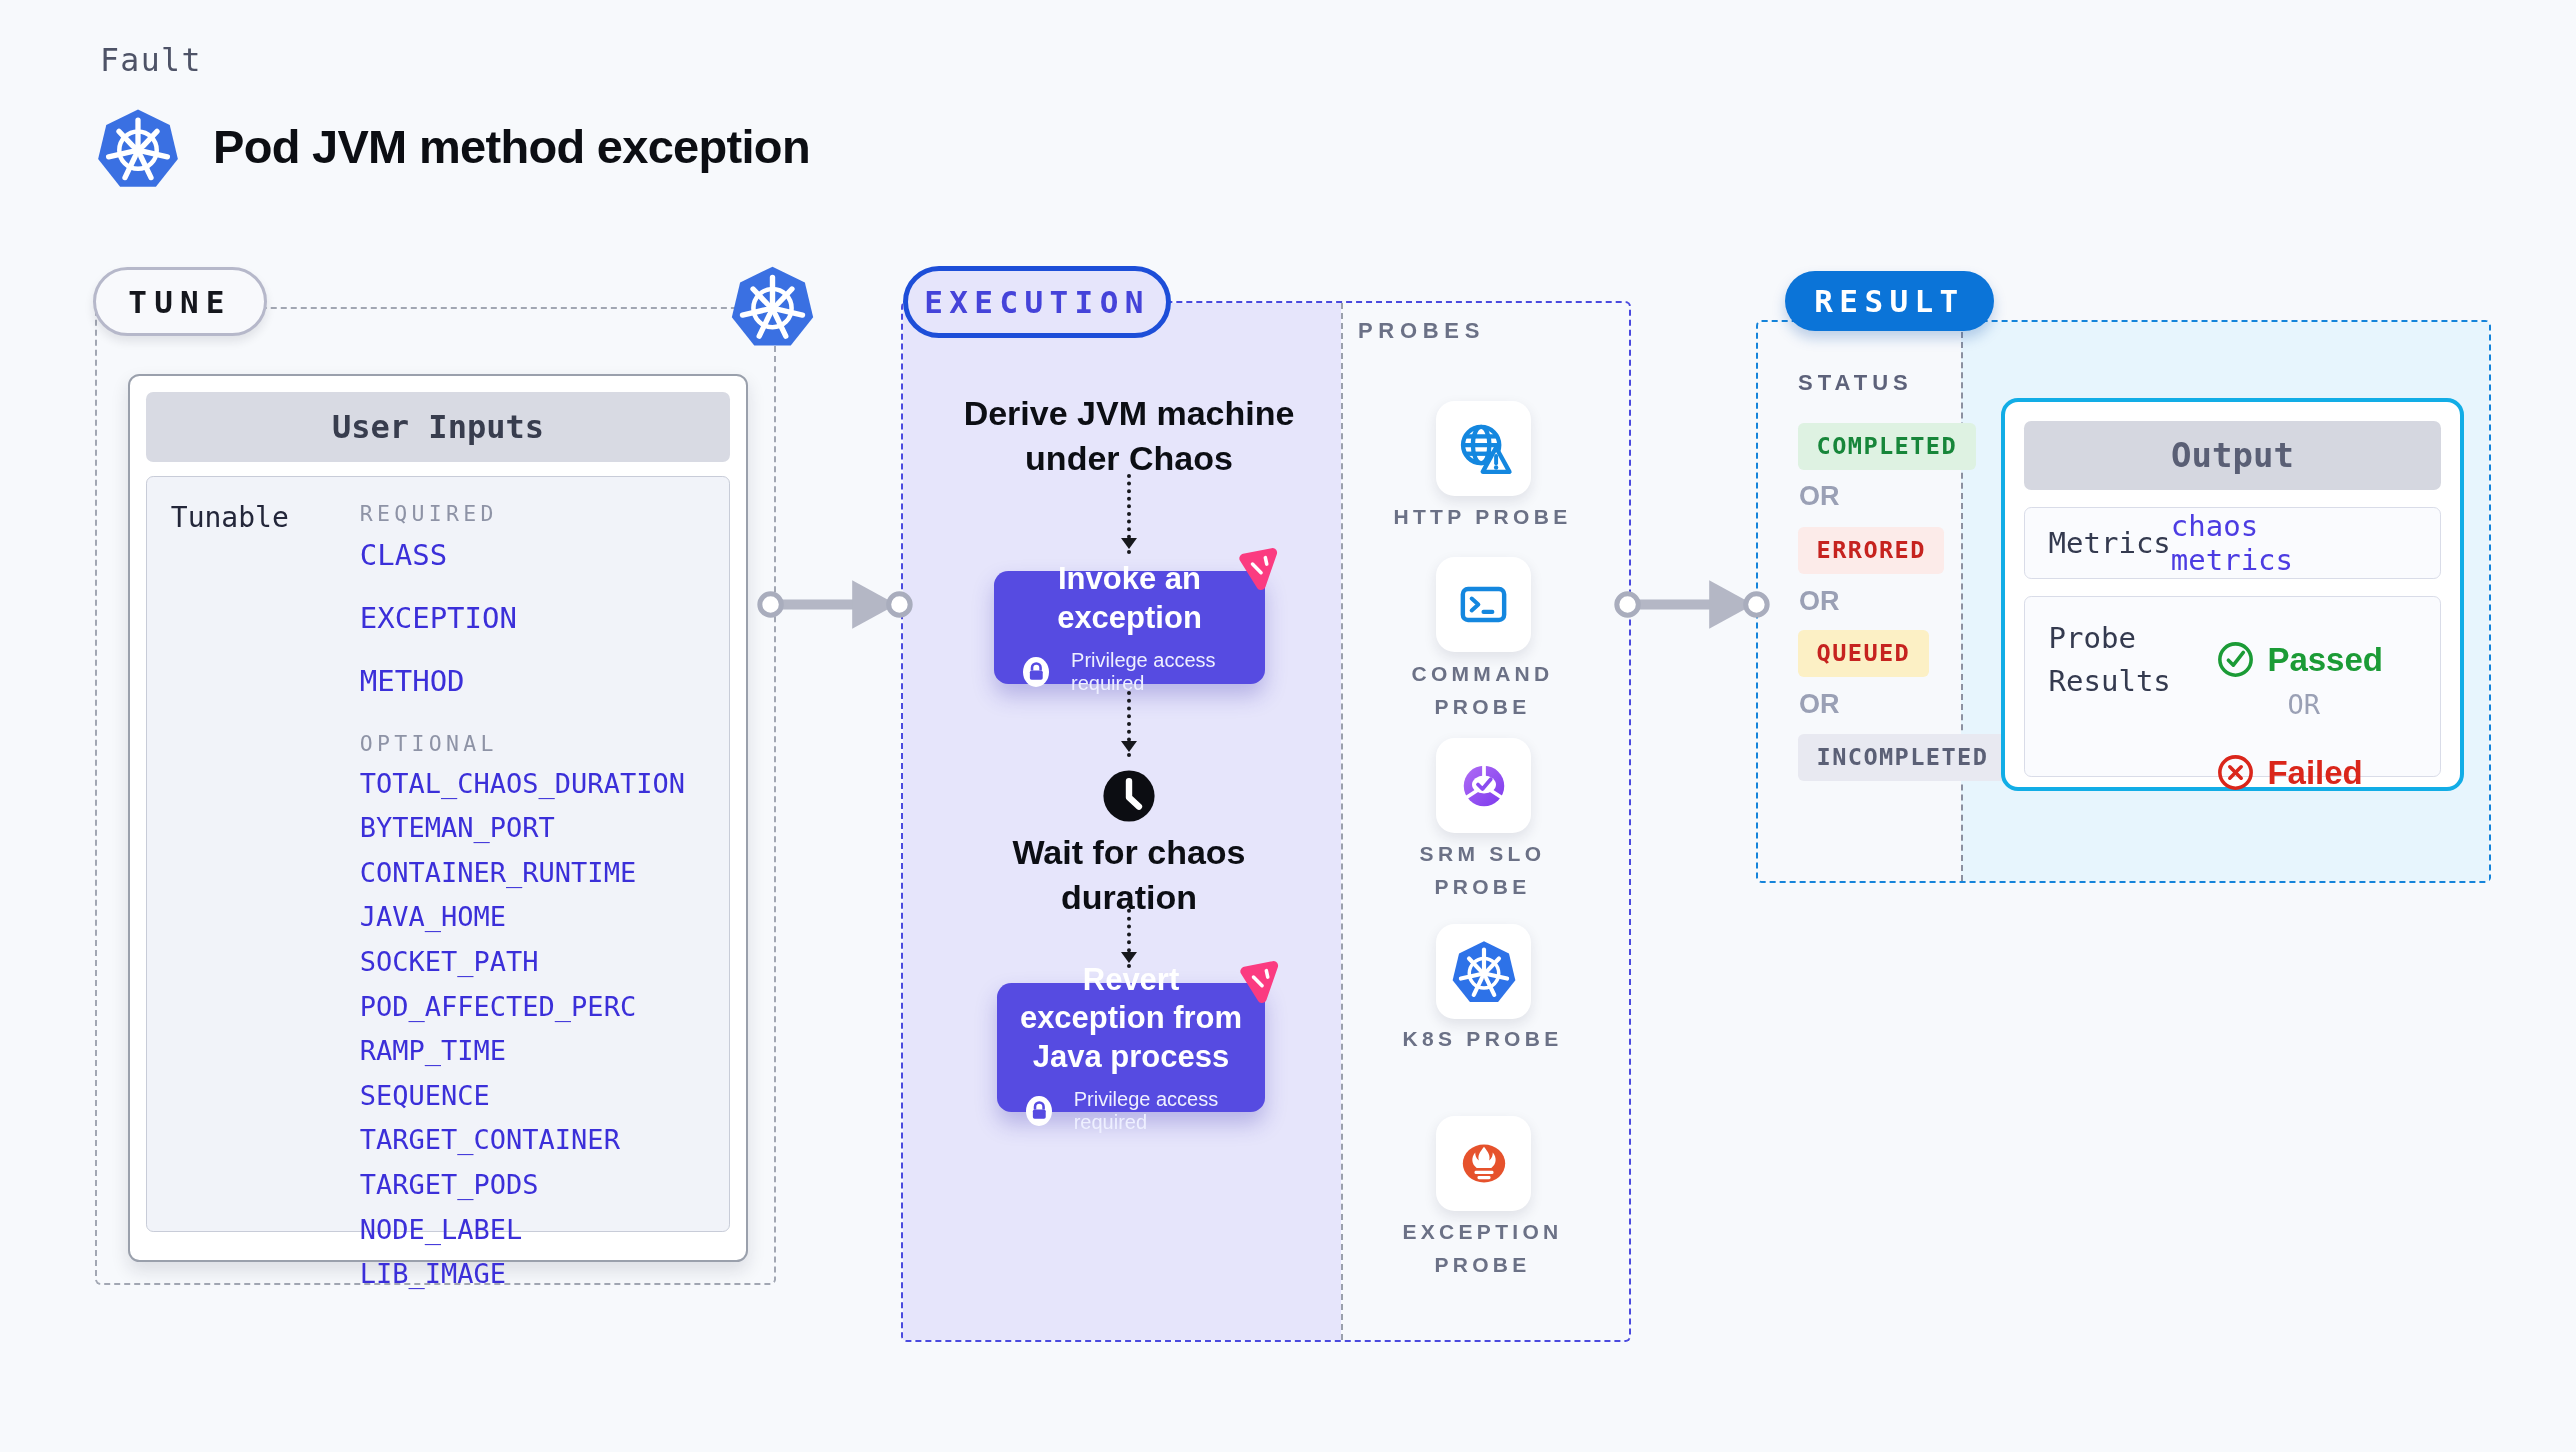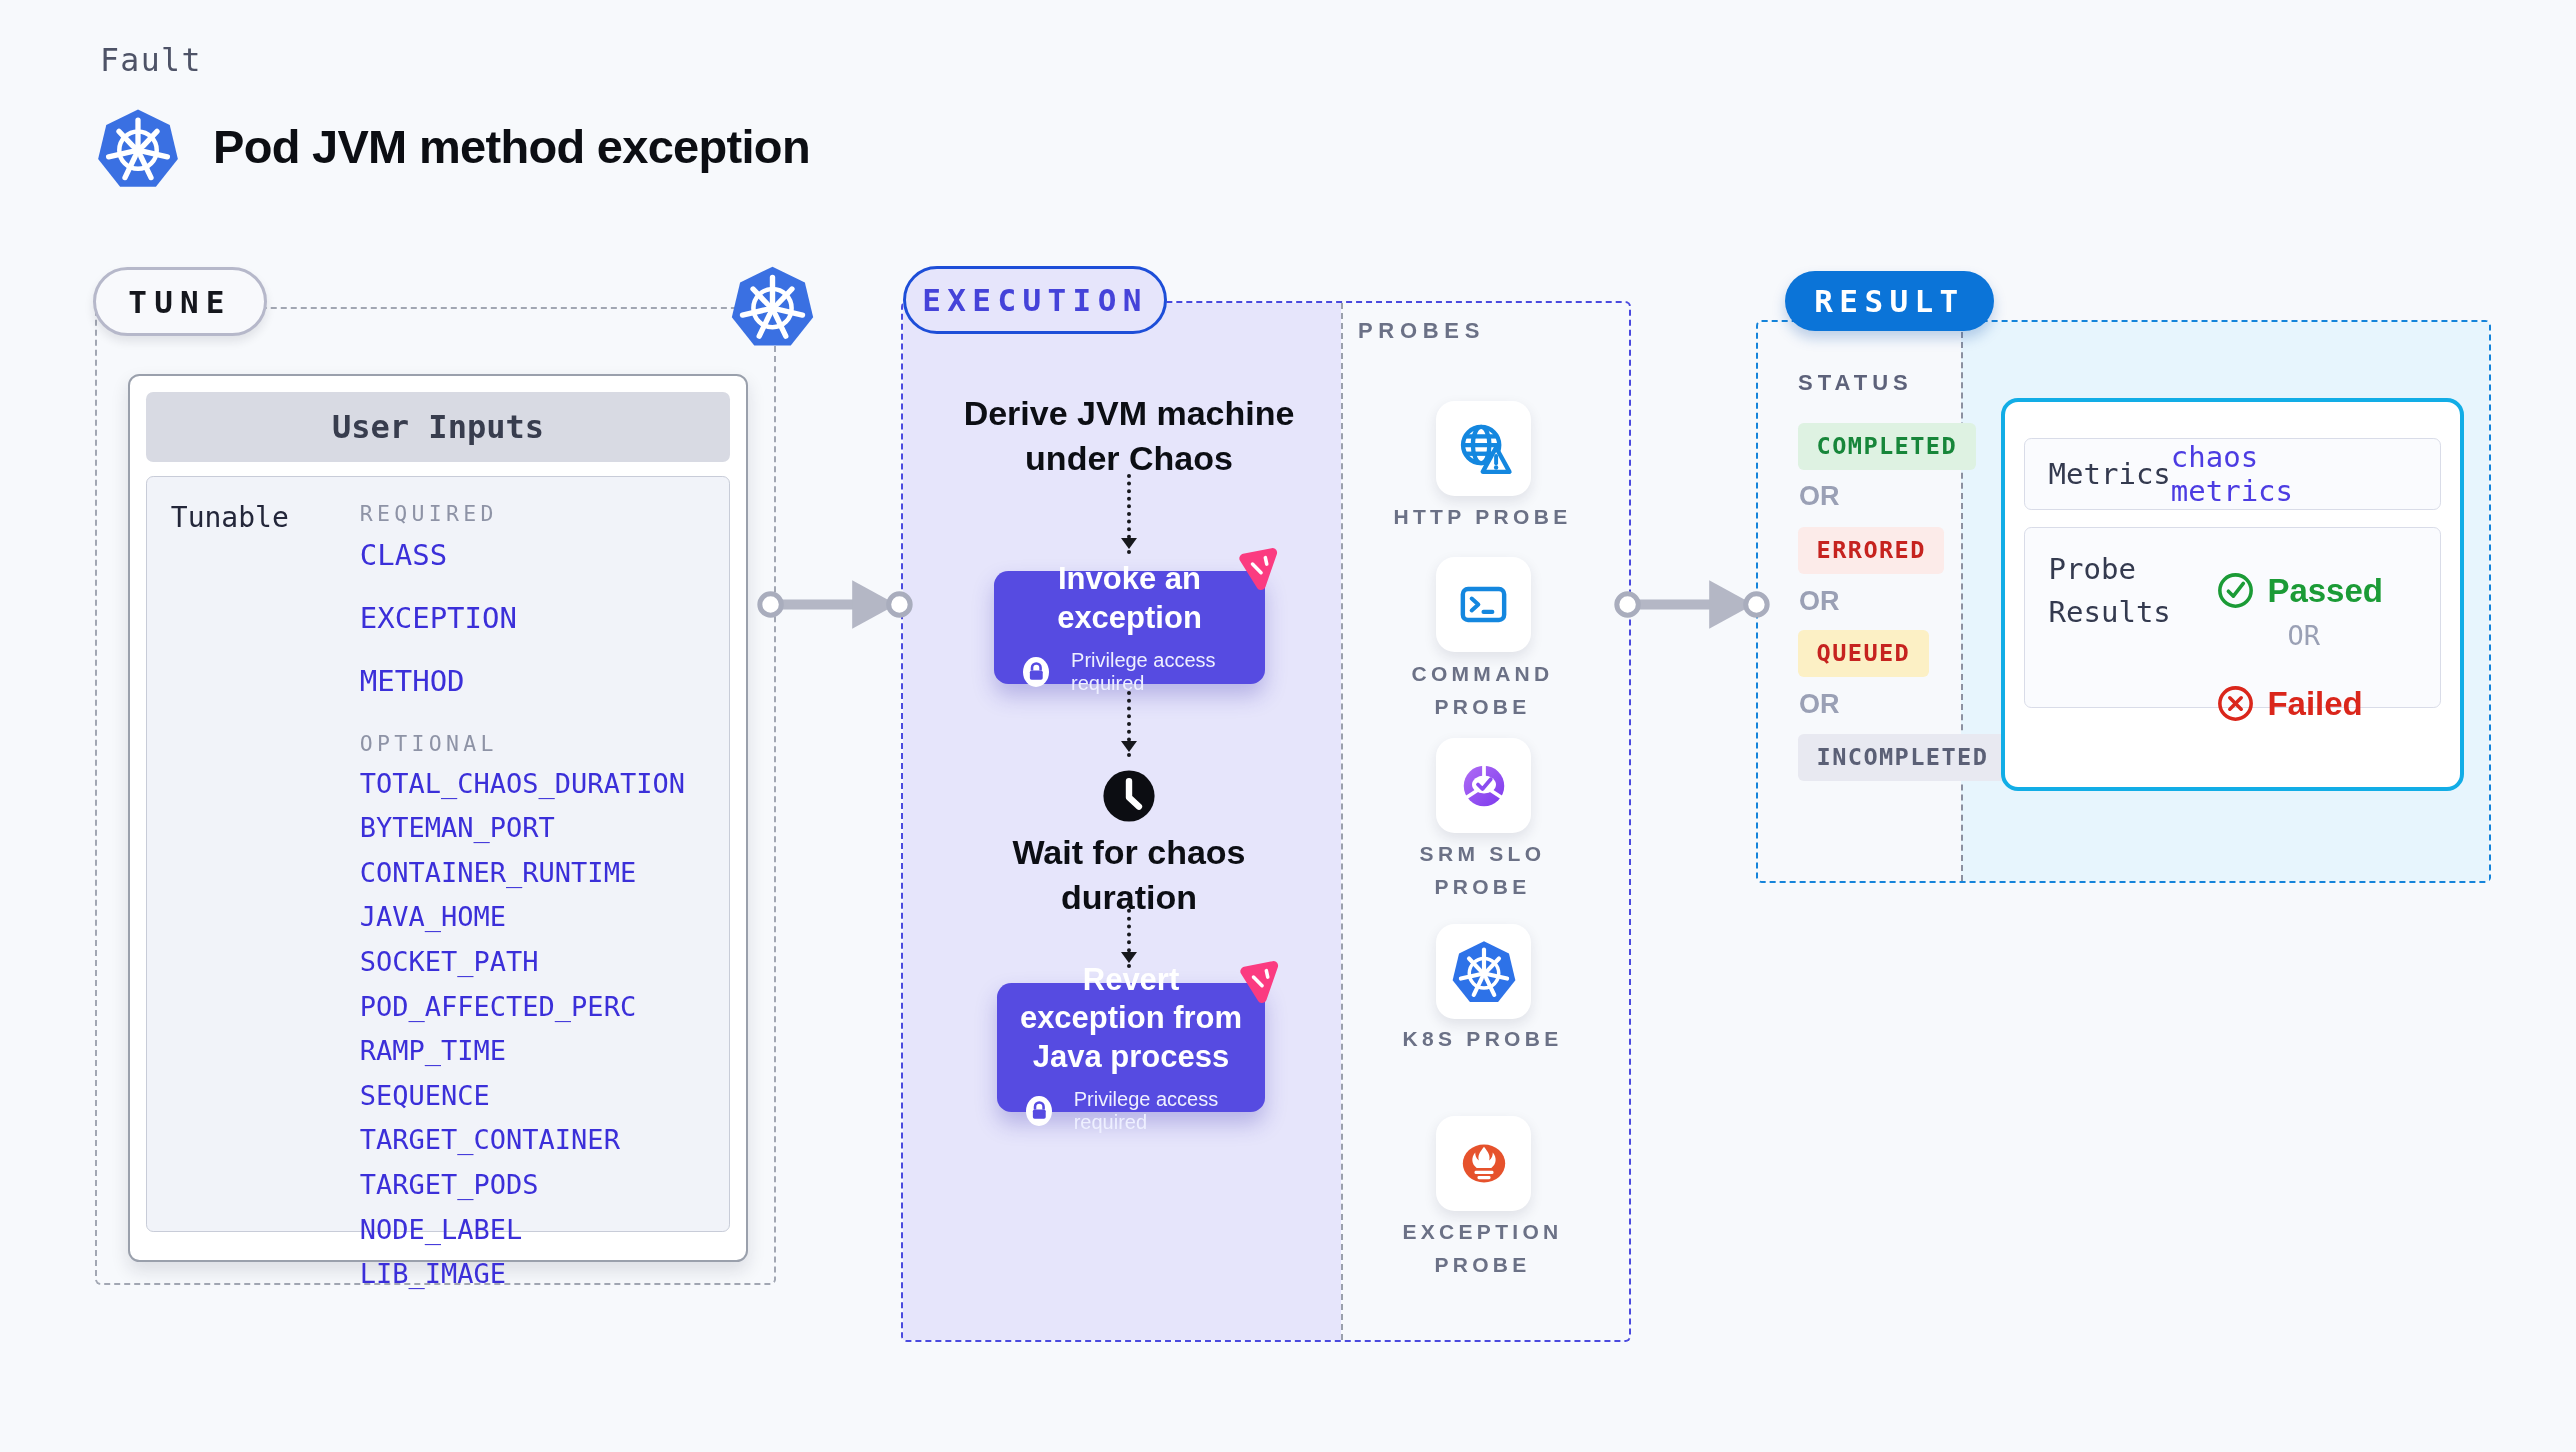--- a/index.html
+++ b/index.html
@@ -13,21 +13,21 @@
 
   
   .kicker{left:100px;top:42px;font-size:31.5px;color:#4e5367;letter-spacing:1.4px;}
   .page-title{left:196px;top:119px;font-size:47px;font-weight:bold;color:#0c0e13;letter-spacing:-0.7px;margin-left:17px;}
 
   
   .pill{display:flex;align-items:center;justify-content:center;border-radius:50px;
         font-family:"DejaVu Sans Mono","Liberation Mono",monospace;font-weight:bold;z-index:5;}
   .tune-pill{left:93px;top:267px;width:168px;height:63px;background:#f8f9fc;border:3.6px solid #b6b8ca;
              color:#15171d;font-size:31px;letter-spacing:7.2px;box-shadow:0 5.7px 10px rgba(25,28,50,.10);}
-  .exec-pill{left:903px;top:266px;width:258px;height:62px;background:#e6e5fb;border:3px solid #1d4ed8;
+  .exec-pill{left:903px;top:266px;width:258px;height:62px;background:#e6e5fb;border:5px solid #1d4ed8;
              color:#4543d9;font-size:31px;letter-spacing:6.4px;}
   .result-pill{left:1785px;top:271px;width:209px;height:60px;background:#0b74d8;color:#fff;
                font-size:31px;letter-spacing:6.4px;box-shadow:0 7.2px 13px rgba(10,80,170,.25);}
 
   
   .tune-box{left:95px;top:307px;width:677px;height:974px;border:2.9px dashed #a2a7b3;border-radius:5.7px;}
   .ui-card{left:128px;top:374px;width:620px;height:888px;background:#fff;border:2.1px solid #9aa0ac;
            border-radius:11.5px;box-shadow:0 8.6px 18.6px rgba(25,28,50,.12);padding:15.8px;box-sizing:border-box;z-index:2;}
   .ui-card-header{height:70px;background:#d8dae3;border-radius:7.2px;display:flex;align-items:center;
                   justify-content:center;font-size:32px;font-weight:bold;color:#383d4e;}
@@ -319,20 +319,21 @@
 
 <div class="abs badge" style="left:1798px;top:423px;background:#def2e2;color:#17863a">COMPLETED</div>
 <div class="abs or-label" style="left:1799px;top:481px">OR</div>
 <div class="abs badge" style="left:1798px;top:527px;background:#fcebe9;color:#c6231f">ERRORED</div>
 <div class="abs or-label" style="left:1799px;top:586px">OR</div>
 <div class="abs badge" style="left:1798px;top:630px;background:#fcf0c5;color:#c6231f">QUEUED</div>
 <div class="abs or-label" style="left:1799px;top:689px">OR</div>
 <div class="abs badge" style="left:1798px;top:734px;background:#e8e9f1;color:#5b6076">INCOMPLETED</div>
 
 <div class="abs output-card">
+  <div class="out-header mono">Output</div>
   <div class="out-row metrics-row">
     <span class="metrics-label mono">Metrics</span>
     <span class="metrics-value mono">chaos metrics</span>
   </div>
   <div class="out-row proberes-row">
     <div class="proberes-label mono">Probe Results</div>
     <div class="proberes-values">
       <div class="res-line">
         <svg width="37" height="37" viewBox="0 0 52 52">
           <circle cx="26" cy="26" r="22" fill="none" stroke="#1b9b36" stroke-width="5"></circle>

